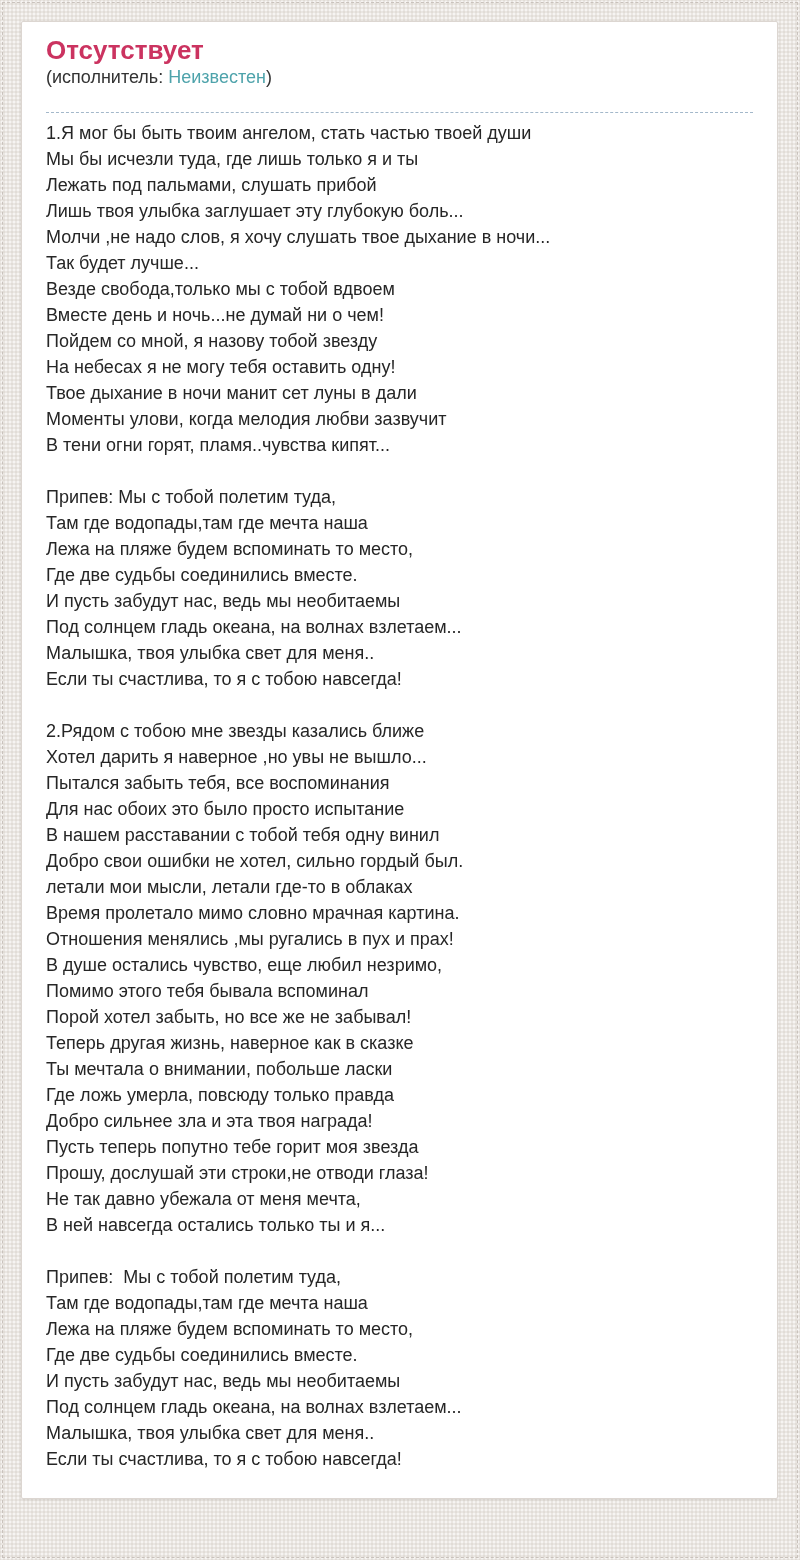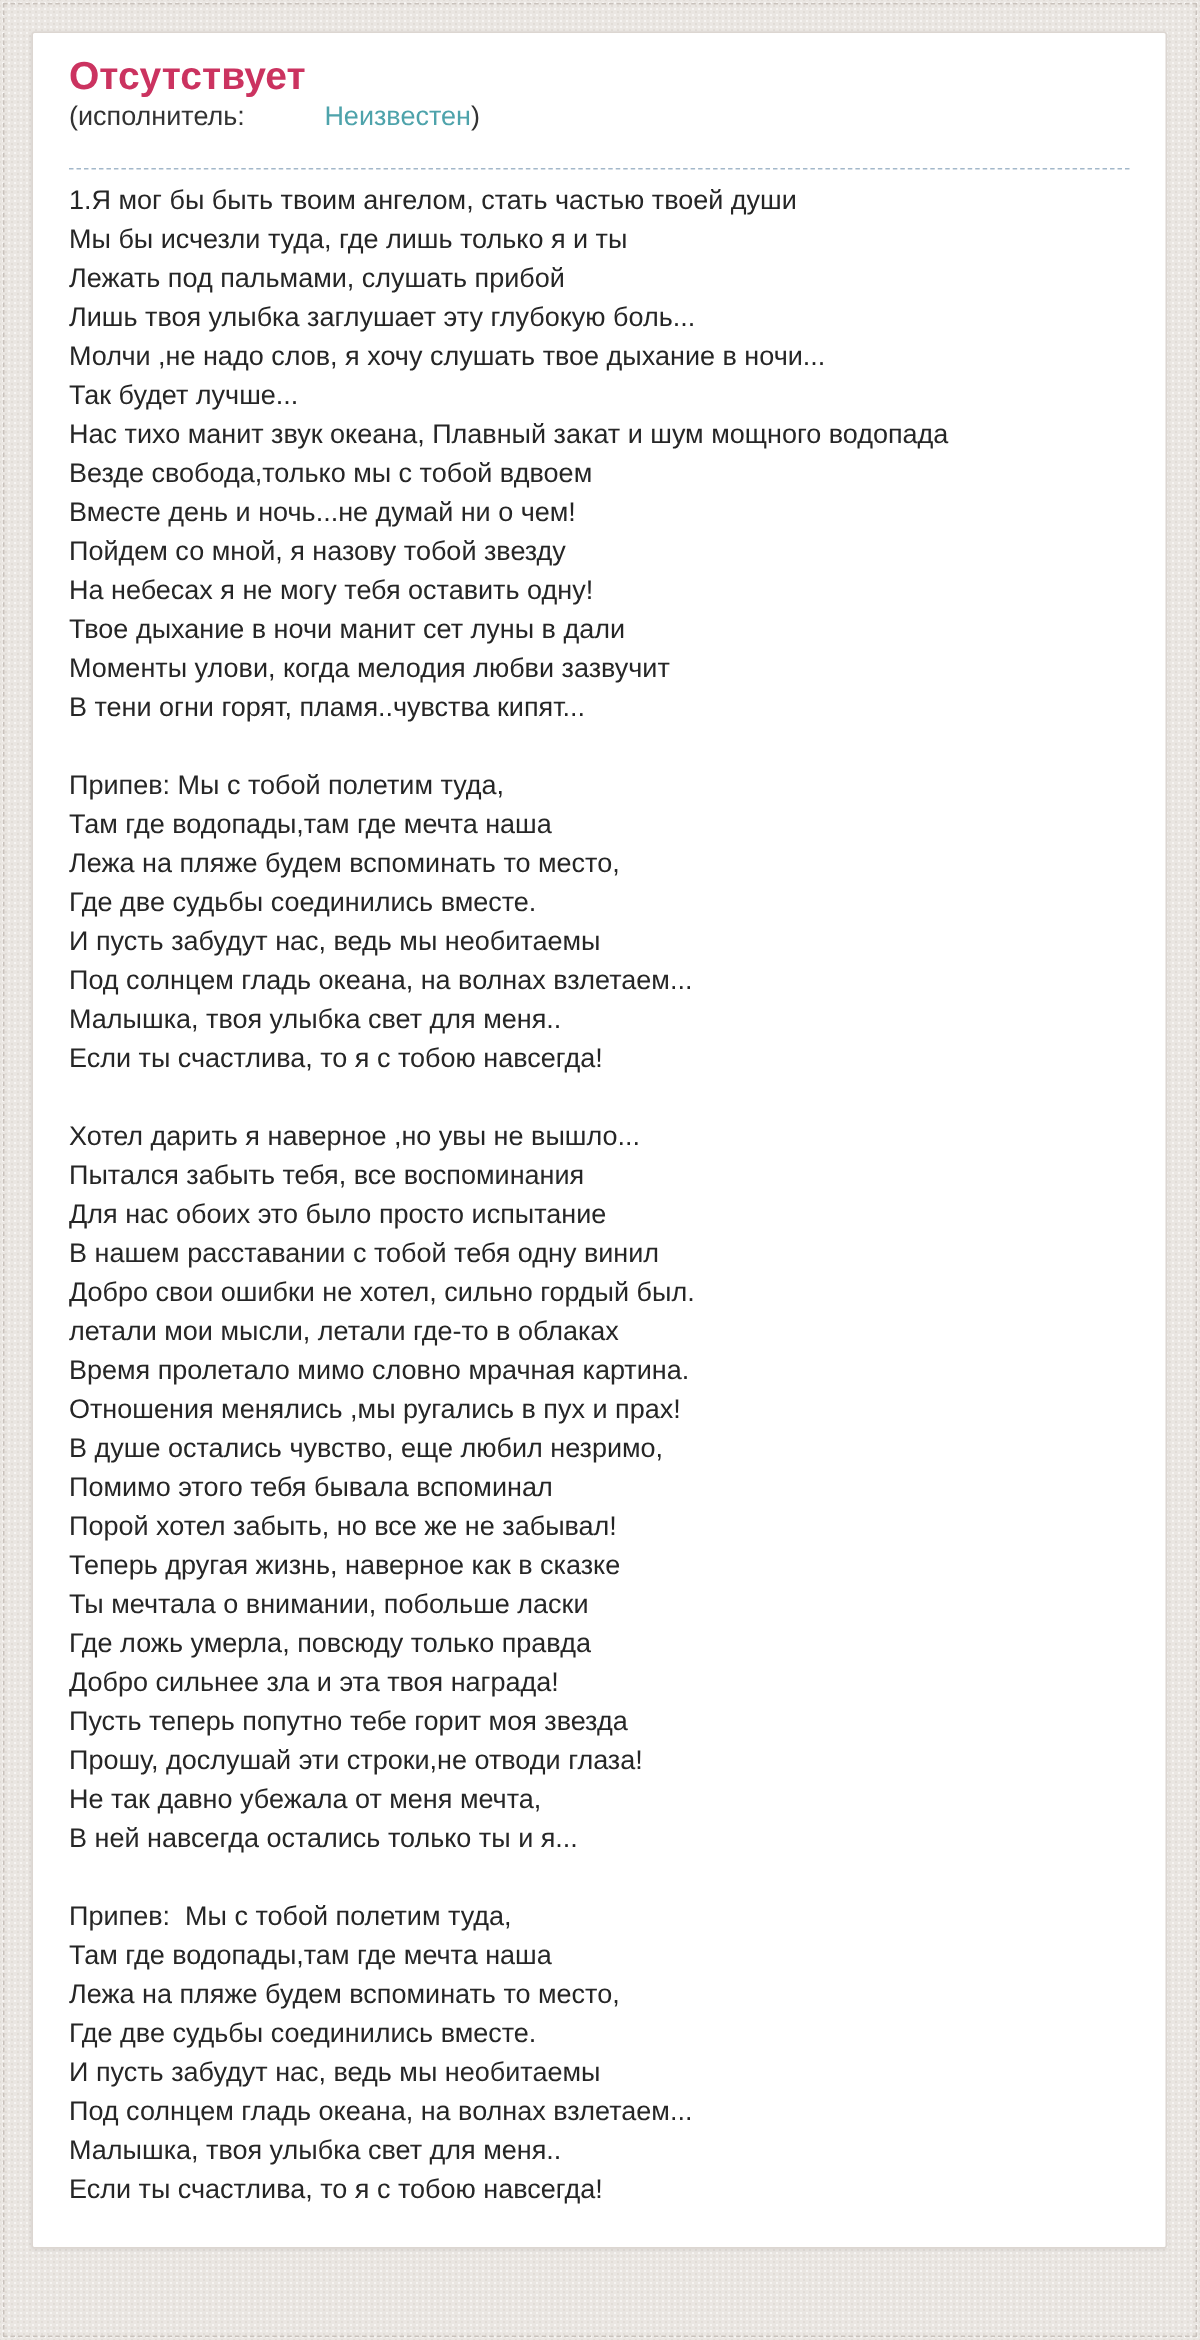--- a/index.html
+++ b/index.html
@@ -55,21 +55,20 @@
   }
   .artist-line {
     font-size: 18px;
     line-height: 22px;
     color: #333333;
   }
   .artist-line a {
     color: var(--link-color);
     text-decoration: none;
     cursor: pointer;
-    margin-left: 48px;
   }
   .lyrics {
     margin-top: 7px;
     font-size: 18px;
     line-height: 26px;
     color: var(--text-color);
   }
   .lyric-line {
     min-height: 26px;
     white-space: pre-wrap;
@@ -85,38 +84,38 @@
     <h1 class="page-title">Отсутствует</h1>
     <div class="artist-line"><span>(исполнитель: </span><a href="#">Неизвестен</a><span>)</span></div>
   </div>
   <div class="lyrics" id="lyrics">
       <div class="lyric-line">1.Я мог бы быть твоим ангелом, стать частью твоей души</div>
       <div class="lyric-line">Мы бы исчезли туда, где лишь только я и ты</div>
       <div class="lyric-line">Лежать под пальмами, слушать прибой</div>
       <div class="lyric-line">Лишь твоя улыбка заглушает эту глубокую боль...</div>
       <div class="lyric-line">Молчи ,не надо слов, я хочу слушать твое дыхание в ночи...</div>
       <div class="lyric-line">Так будет лучше...</div>
-      <div class="lyric-line">Нас тихо манит звук океана, Плавный закат и шум мощного водопада</div>
       <div class="lyric-line">Везде свобода,только мы с тобой вдвоем</div>
       <div class="lyric-line">Вместе день и ночь...не думай ни о чем!</div>
       <div class="lyric-line">Пойдем со мной, я назову тобой звезду</div>
       <div class="lyric-line">На небесах я не могу тебя оставить одну!</div>
       <div class="lyric-line">Твое дыхание в ночи манит сет луны в дали</div>
       <div class="lyric-line">Моменты улови, когда мелодия любви зазвучит</div>
       <div class="lyric-line">В тени огни горят, пламя..чувства кипят...</div>
       <div class="lyric-line">&nbsp;</div>
       <div class="lyric-line">Припев: Мы с тобой полетим туда,</div>
       <div class="lyric-line">Там где водопады,там где мечта наша</div>
       <div class="lyric-line">Лежа на пляже будем вспоминать то место,</div>
       <div class="lyric-line">Где две судьбы соединились вместе.</div>
       <div class="lyric-line">И пусть забудут нас, ведь мы необитаемы</div>
       <div class="lyric-line">Под солнцем гладь океана, на волнах взлетаем...</div>
       <div class="lyric-line">Малышка, твоя улыбка свет для меня..</div>
       <div class="lyric-line">Если ты счастлива, то я с тобою навсегда!</div>
       <div class="lyric-line">&nbsp;</div>
+      <div class="lyric-line">2.Рядом с тобою мне звезды казались ближе</div>
       <div class="lyric-line">Хотел дарить я наверное ,но увы не вышло...</div>
       <div class="lyric-line">Пытался забыть тебя, все воспоминания</div>
       <div class="lyric-line">Для нас обоих это было просто испытание</div>
       <div class="lyric-line">В нашем расставании с тобой тебя одну винил</div>
       <div class="lyric-line">Добро свои ошибки не хотел, сильно гордый был.</div>
       <div class="lyric-line">летали мои мысли, летали где-то в облаках</div>
       <div class="lyric-line">Время пролетало мимо словно мрачная картина.</div>
       <div class="lyric-line">Отношения менялись ,мы ругались в пух и прах!</div>
       <div class="lyric-line">В душе остались чувство, еще любил незримо,</div>
       <div class="lyric-line">Помимо этого тебя бывала вспоминал</div>

